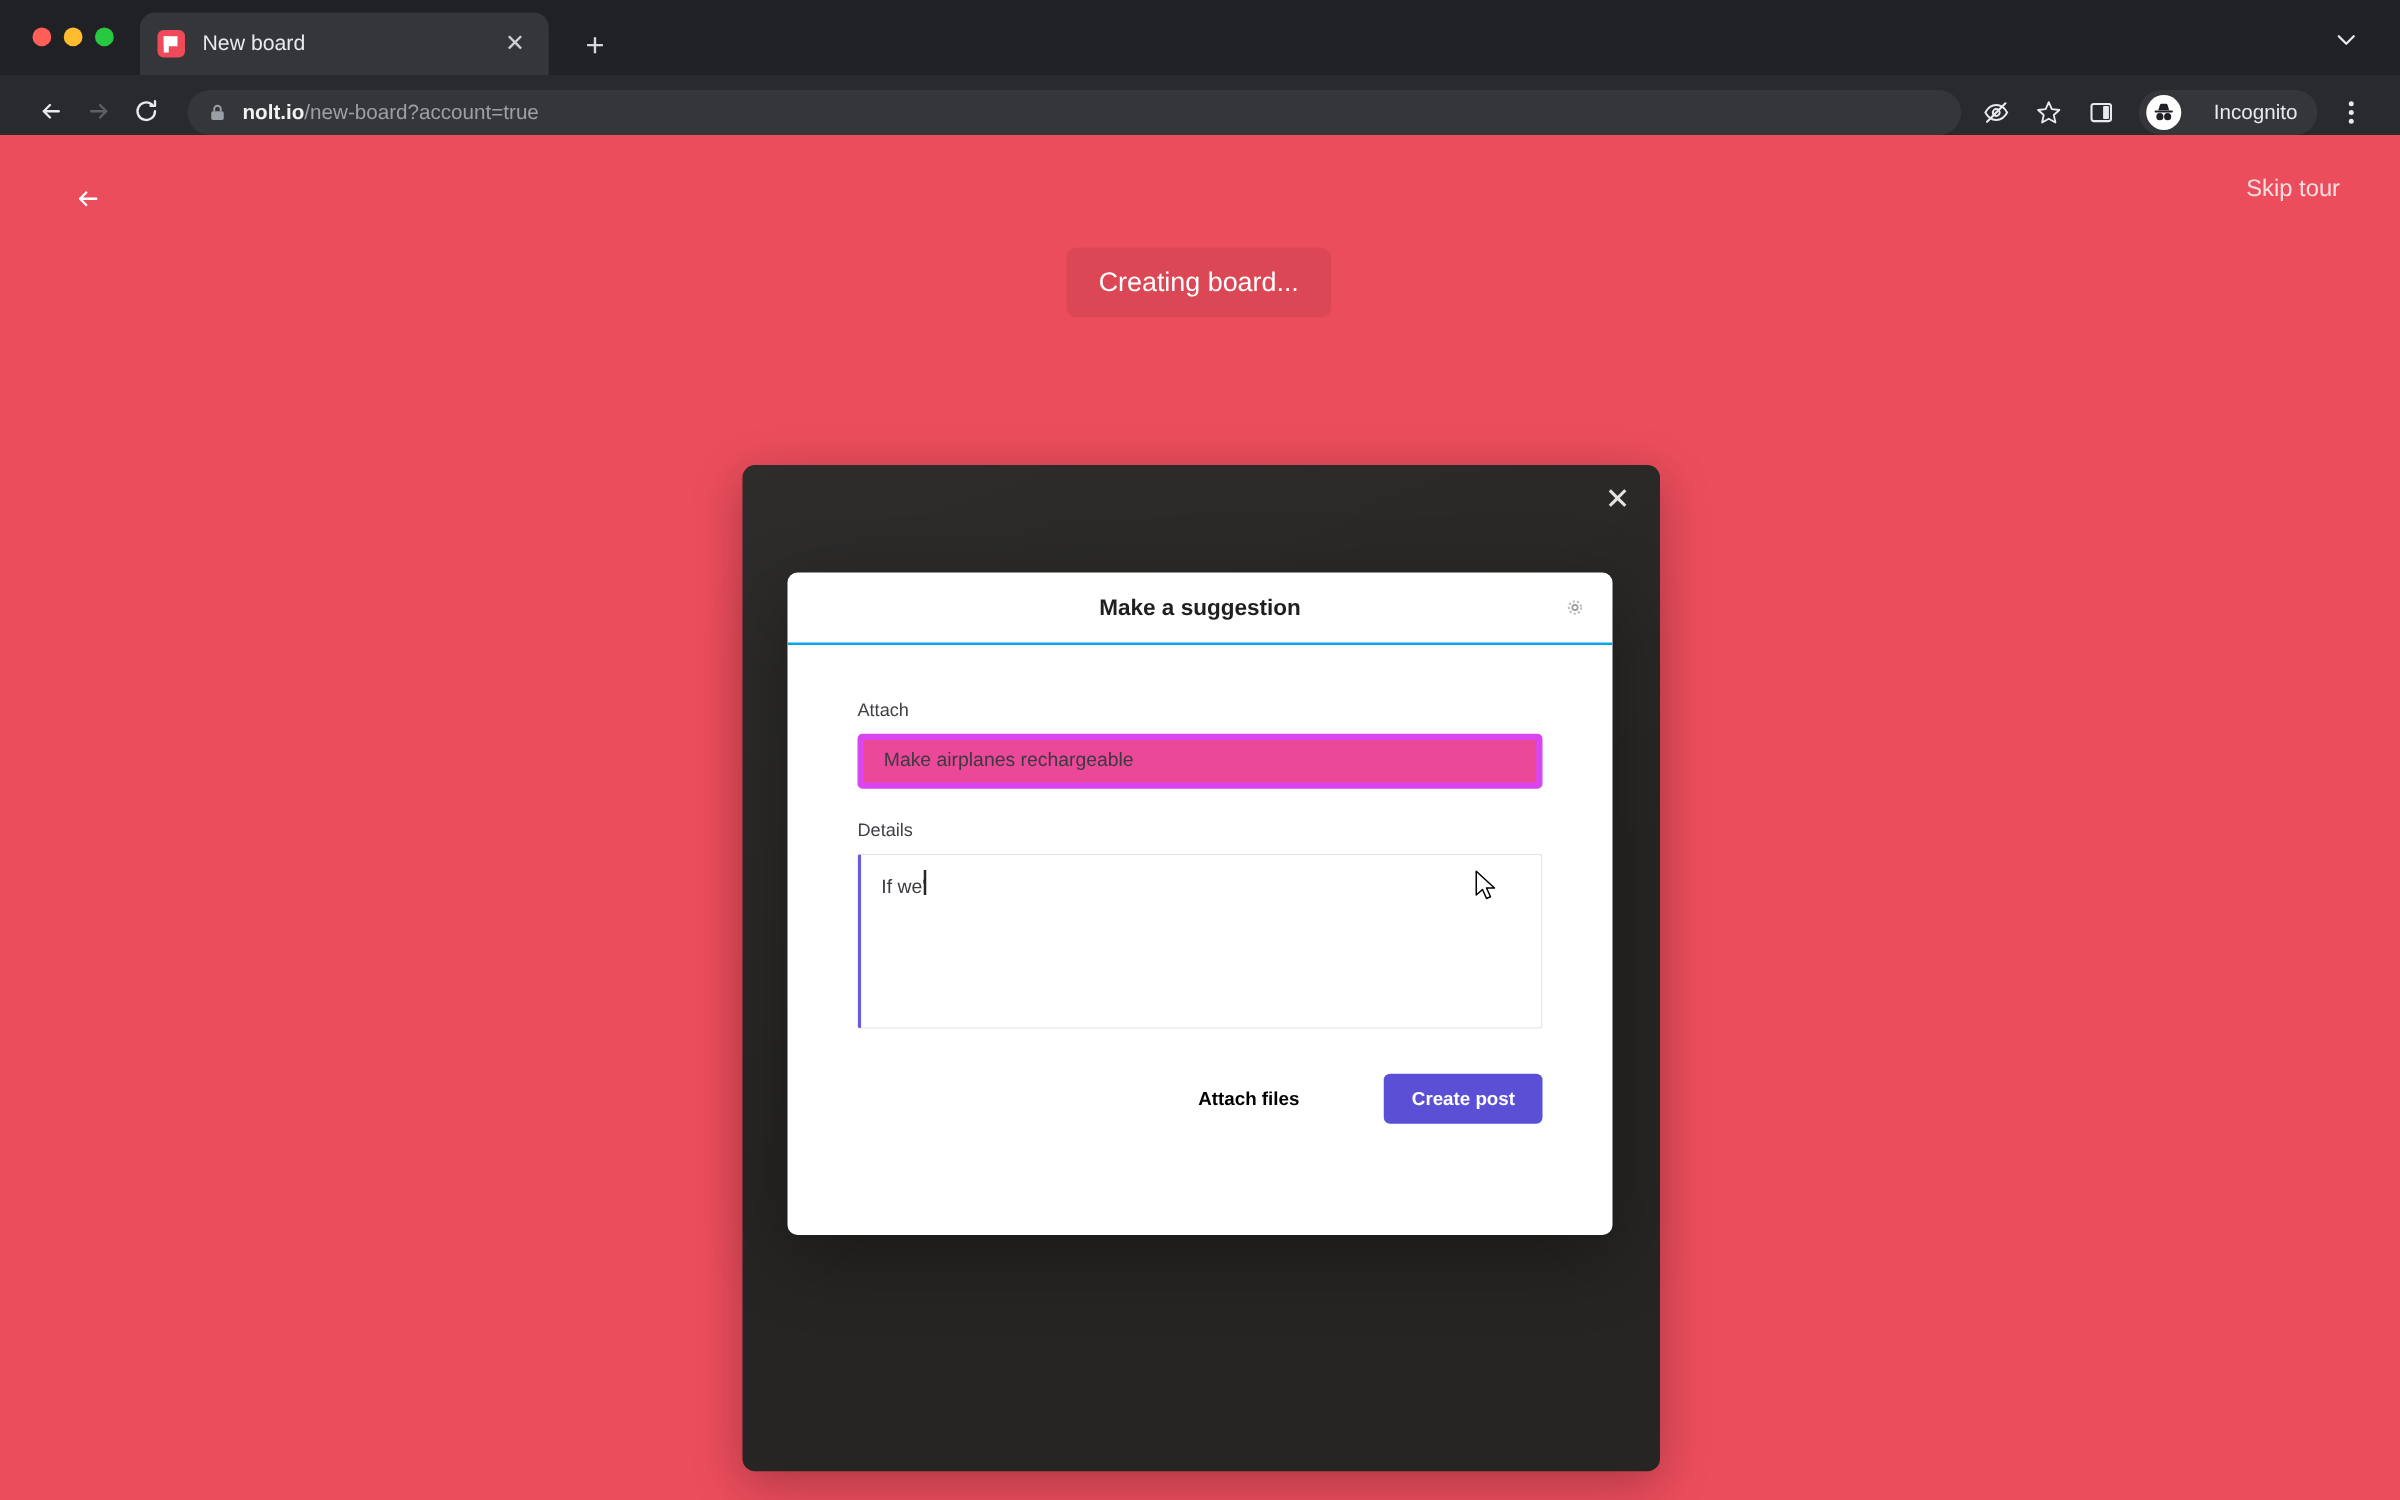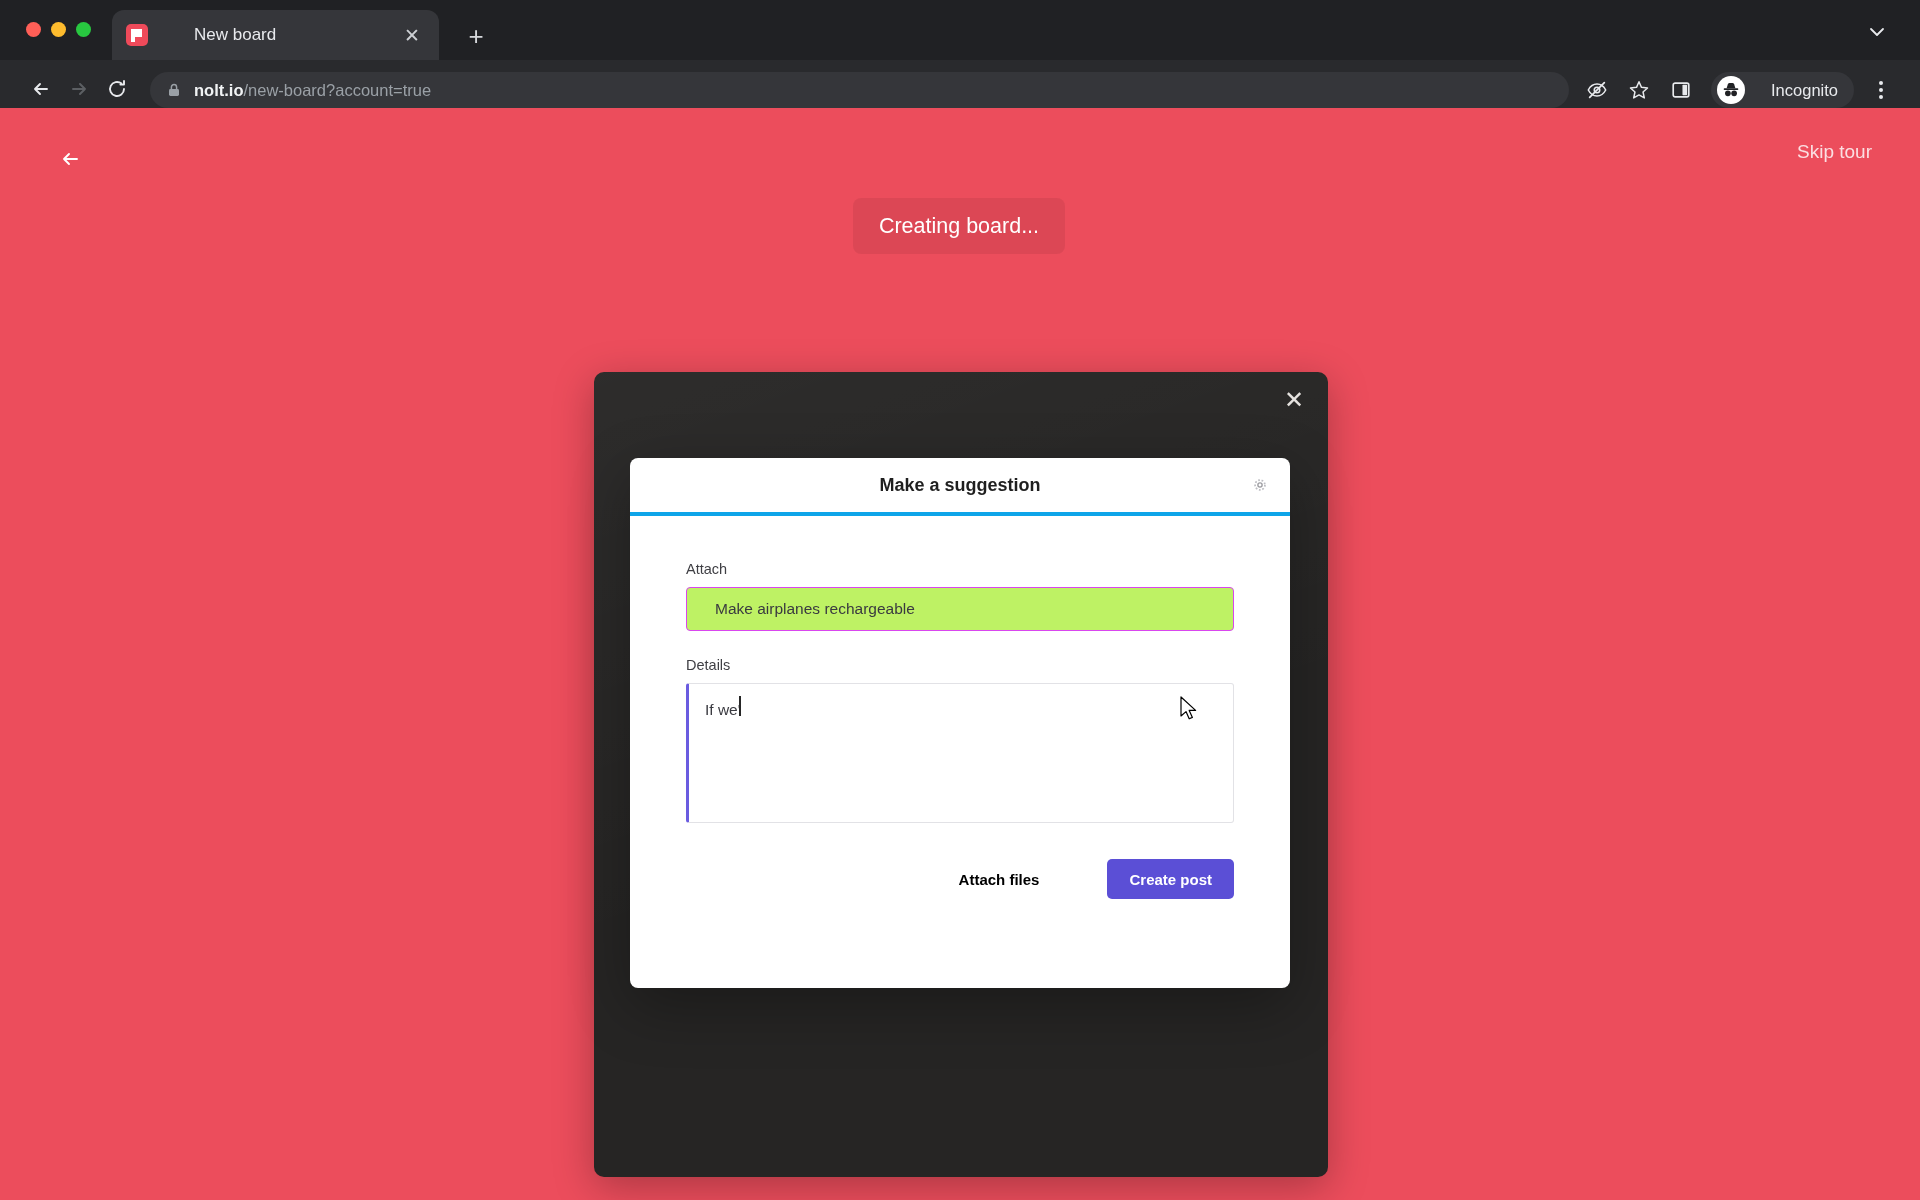--- a/index.html
+++ b/index.html
@@ -46,21 +46,20 @@
     position: absolute;
     left: 112px;
     top: 10px;
     width: 327px;
     height: 50px;
     background: #35363a;
     border-radius: 12px 12px 0 0;
     display: flex;
     align-items: center;
     padding: 0 14px;
-    gap: 32px;
   }
   .tab-favicon {
     width: 22px; height: 22px;
     border-radius: 5px;
     background: #ef4a5a;
     position: relative;
     flex: 0 0 auto;
   }
   .tab-favicon::before {
     content: "";
@@ -294,21 +293,21 @@
     height: 530px;
     background: #ffffff;
     border-radius: 8px;
     box-shadow: 0 18px 60px rgba(0,0,0,0.3);
     overflow: hidden;
   }
 
   .modal-header {
     position: relative;
     height: 58px;
-    border-bottom: 4px solid #0ea5e9;
+    border-bottom: 2px solid #0ea5e9;
     display: flex;
     align-items: center;
     justify-content: center;
   }
   .modal-title {
     font-size: 18px;
     font-weight: bold;
     color: #1f1f1f;
   }
   .modal-gear {
@@ -326,27 +325,27 @@
 
   .field-label {
     font-size: 14.5px;
     color: #3f3f44;
     margin-bottom: 10px;
   }
 
   .title-input {
     width: 548px;
     height: 44px;
-    border: 1px solid #d946ef;
+    border: 5px solid #d946ef;
     border-radius: 4px;
-    padding: 0 28px;
+    padding: 0 16px;
     font-size: 15.5px;
     color: #3a3a40;
     font-family: "Liberation Sans", sans-serif;
-    background: #bef264;
+    background: #ec4899;
     outline: none;
     display: flex;
     align-items: center;
   }
 
   .field-gap { height: 26px; }
 
   .details-wrap {
     position: relative;
     width: 548px;

